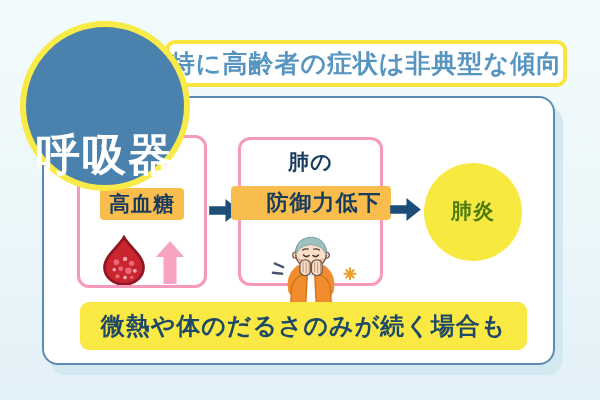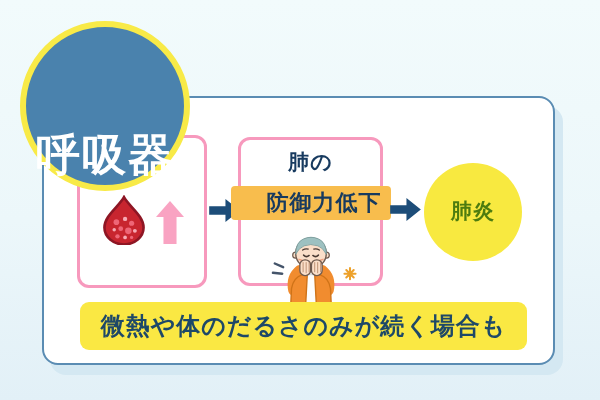--- a/index.html
+++ b/index.html
@@ -59,26 +59,30 @@
   }
   .person-wrap { margin-top:3px; }
 </style>
 </head>
 <body>
 
 <div class="stage">
 
   <div class="card"></div>
 
+  <div class="top-banner">
+    <span>特に高齢者の症状は非典型な傾向</span>
+  </div>
 
   <div class="circle-badge">
     <span>呼吸器</span>
   </div>
 
   <div class="pink-box box1">
+    <span class="hl-label">高血糖</span>
     <div class="box1-icons">
       <span>
         <svg width="46" height="50" viewBox="0 0 40 46">
           <path d="M20 2 C25 11 38 19 38 30 A18 15.5 0 0 1 2 30 C2 19 15 11 20 2 Z" fill="#c8252f" stroke="#8e1624" stroke-width="2.4"></path>
           <circle cx="13" cy="25" r="2.6" fill="#ee6677"></circle>
           <circle cx="21" cy="22" r="2" fill="#f6aab4"></circle>
           <circle cx="27" cy="26" r="2.4" fill="#ee6677"></circle>
           <circle cx="11" cy="32" r="1.6" fill="#f6aab4"></circle>
           <circle cx="17" cy="31" r="2.2" fill="#ee6677"></circle>
           <circle cx="24" cy="33" r="3" fill="#ee6677"></circle>

